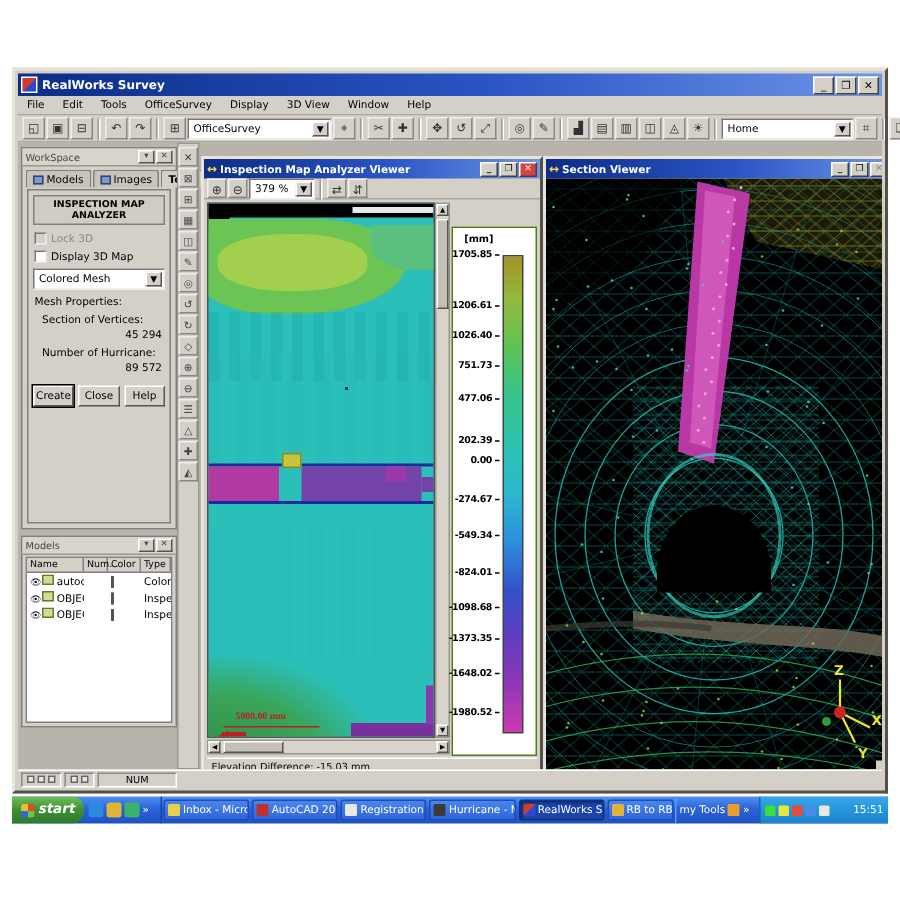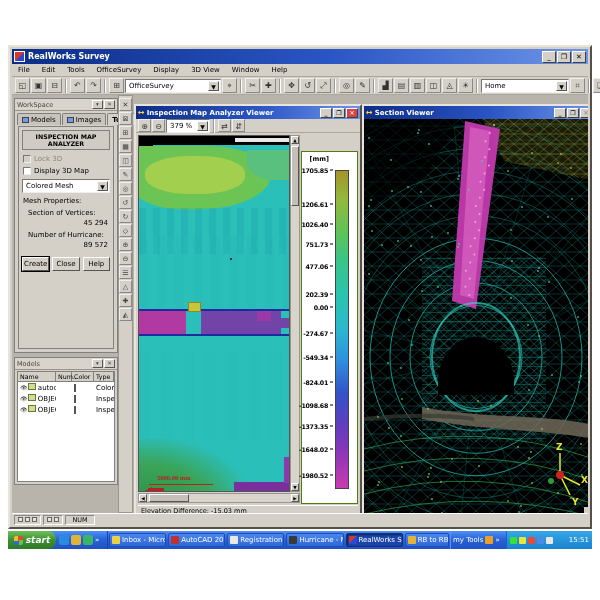--- a/index.html
+++ b/index.html
@@ -640,21 +640,21 @@
   <div id="statusbar">
     <div class="pane">
         <span class="sq"></span>
         <span class="sq"></span>
         <span class="sq"></span>
       </div>
     <div class="pane">
         <span class="sq"></span>
         <span class="sq"></span>
       </div>
-    <div class="pane" style="width:30px;justify-content:center;margin-right:16px">NUM</div>
+    <div class="pane" style="width:53px;justify-content:center;margin-right:16px">NUM</div>
   </div>
 </div>
 
 <div id="taskbar">
   <div id="startbtn">
     <span class="winflag"></span>
     <span>start</span>
   </div>
   <div id="quickl">
     <span class="qico" style="background:#2a8ae0"></span>

